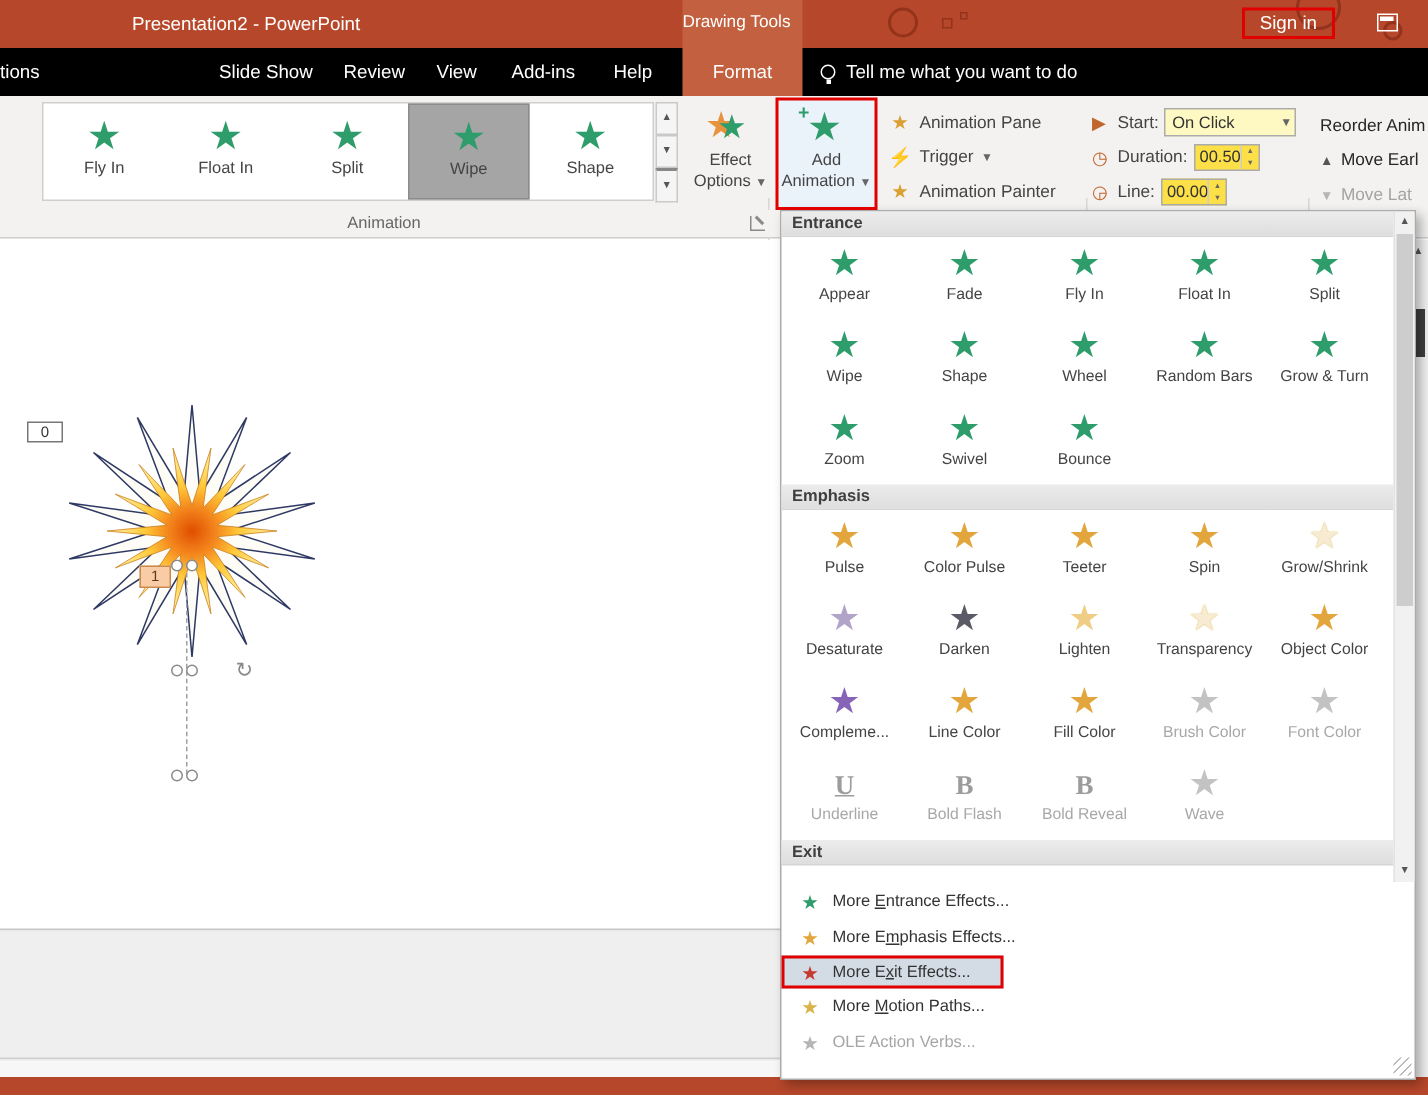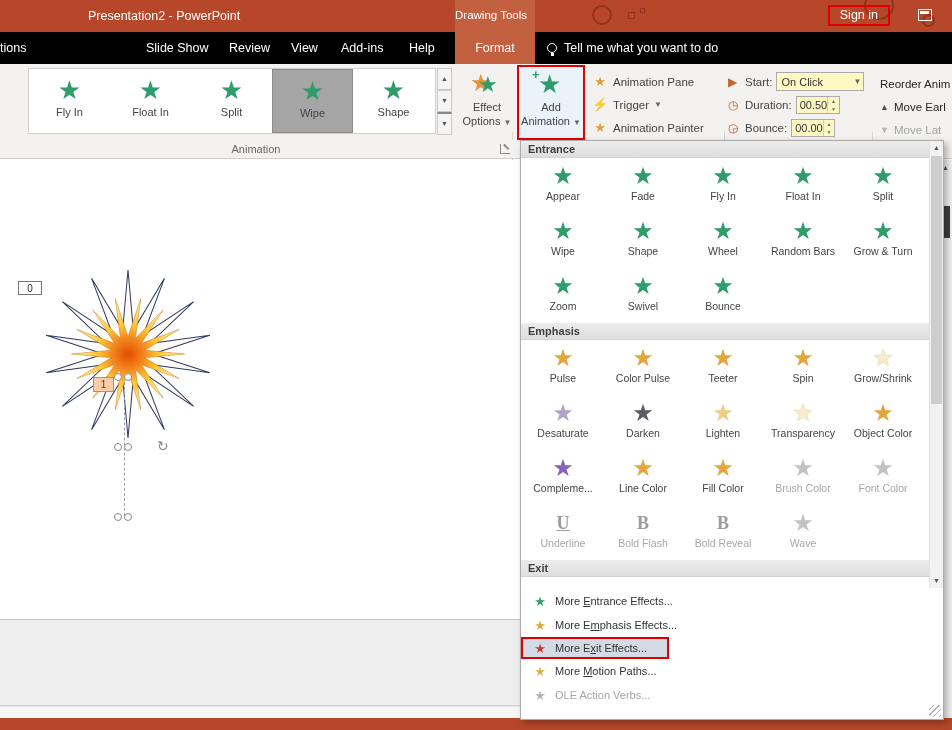--- a/index.html
+++ b/index.html
@@ -57,21 +57,21 @@
 
   .advbtns { position:absolute; left:592px; top:6px; width:130px; }
   .advrow { height:23px; display:flex; align-items:center; gap:5px; font-size:11.5px; color:#444; cursor:pointer; white-space:nowrap; }
   .advicon { width:16px; text-align:center; font-size:13px; color:#DBA032; }
 
   .timing { position:absolute; left:728px; top:6px; width:142px; font-size:11.5px; color:#444; }
   .trow { height:23px; display:flex; align-items:center; gap:4px; white-space:nowrap; }
   .ticon { width:13px; font-size:12px; color:#C0662E; }
   .tsel { width:88px; height:19px; background:#fef9c3; border:1px solid #ababab; font-size:11px; color:#333; display:flex; align-items:center; padding-left:4px; cursor:pointer; position:relative; }
   .tsel .tcaret { position:absolute; right:2px; font-size:8px; color:#666; }
-  .spinbox { width:44px; height:18px; background:#fef9c3; border:1px solid #ababab; display:flex; cursor:text; }
+  .spinbox { width:44px; height:18px; background:#fde047; border:1px solid #ababab; display:flex; cursor:text; }
   .spinval { flex:1; font-size:11px; color:#333; line-height:16px; padding-left:3px; }
   .spinbtns { width:12px; display:flex; flex-direction:column; border-left:1px solid #ccc; }
   .spinbtns span { flex:1; font-size:5px; line-height:8px; color:#666; text-align:center; cursor:pointer; }
 
   .reorder { position:absolute; left:880px; top:8px; width:80px; font-size:11.5px; color:#262626; white-space:nowrap; }
   .rerow { height:23px; display:flex; align-items:center; gap:5px; cursor:pointer; }
   .tri { font-size:9px; color:#555; }
   .dim { color:#a3a3a3; }
   .dim .tri { color:#b5b5b5; }
 
@@ -245,21 +245,21 @@
         <span class="spinbox">
           <span class="spinval">00.50</span>
           <span class="spinbtns">
               <span>▲</span>
               <span>▼</span>
             </span>
         </span>
       </div>
       <div class="trow">
         <span class="ticon">◶</span>
-        <span>Bounce:</span>
+        <span>Line:</span>
         <span class="spinbox">
           <span class="spinval">00.00</span>
           <span class="spinbtns">
               <span>▲</span>
               <span>▼</span>
             </span>
         </span>
       </div>
     </div>
 

